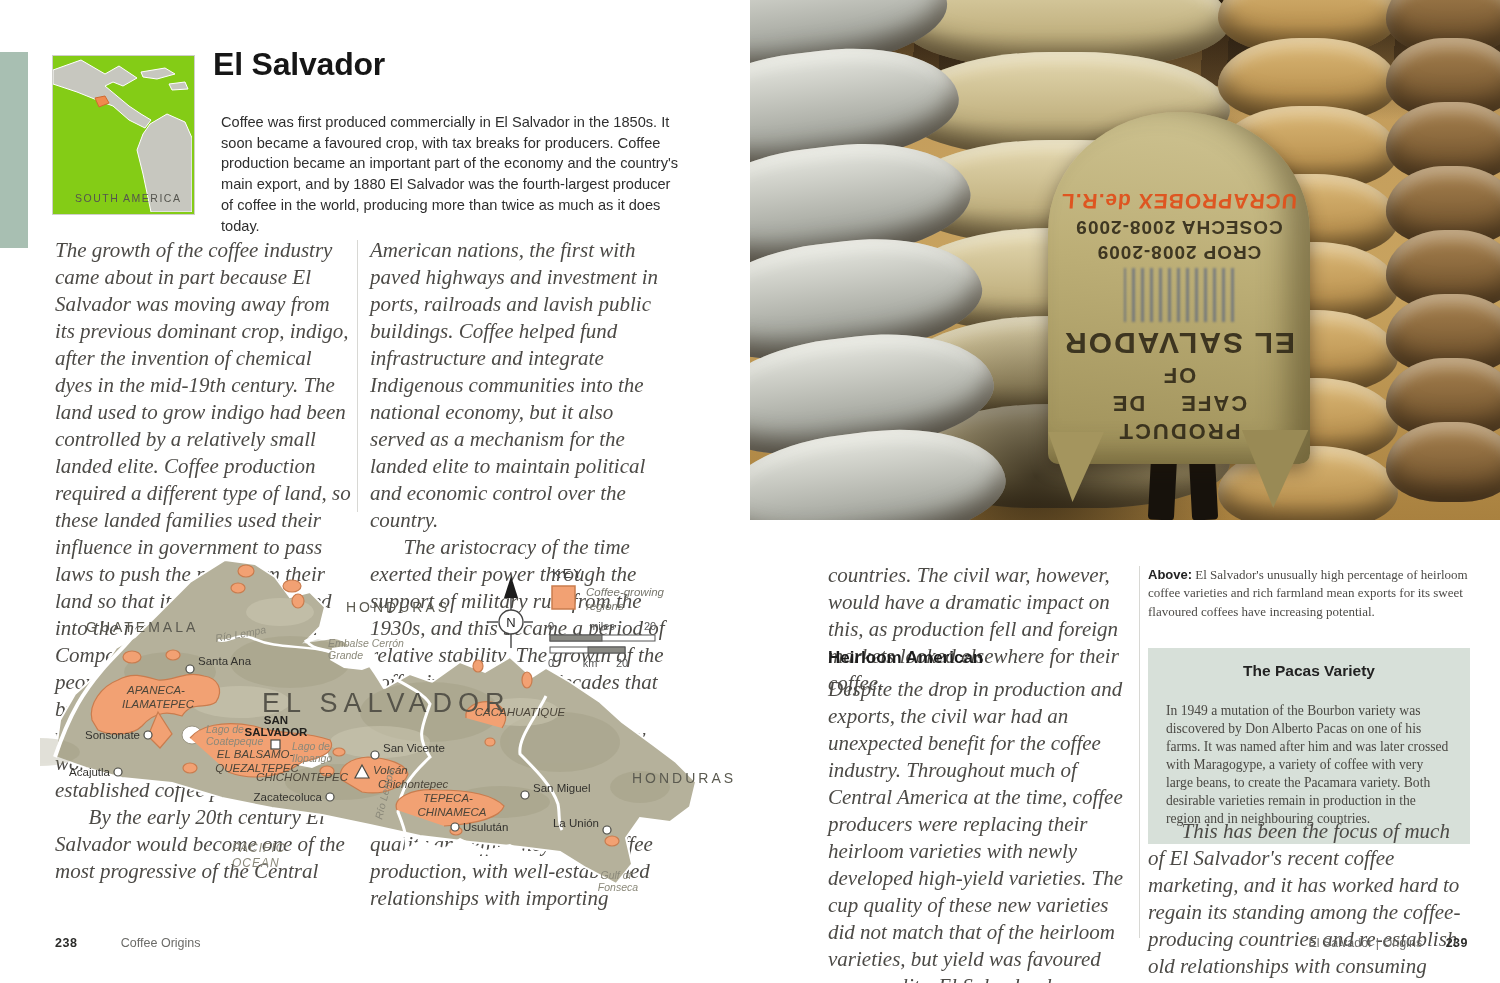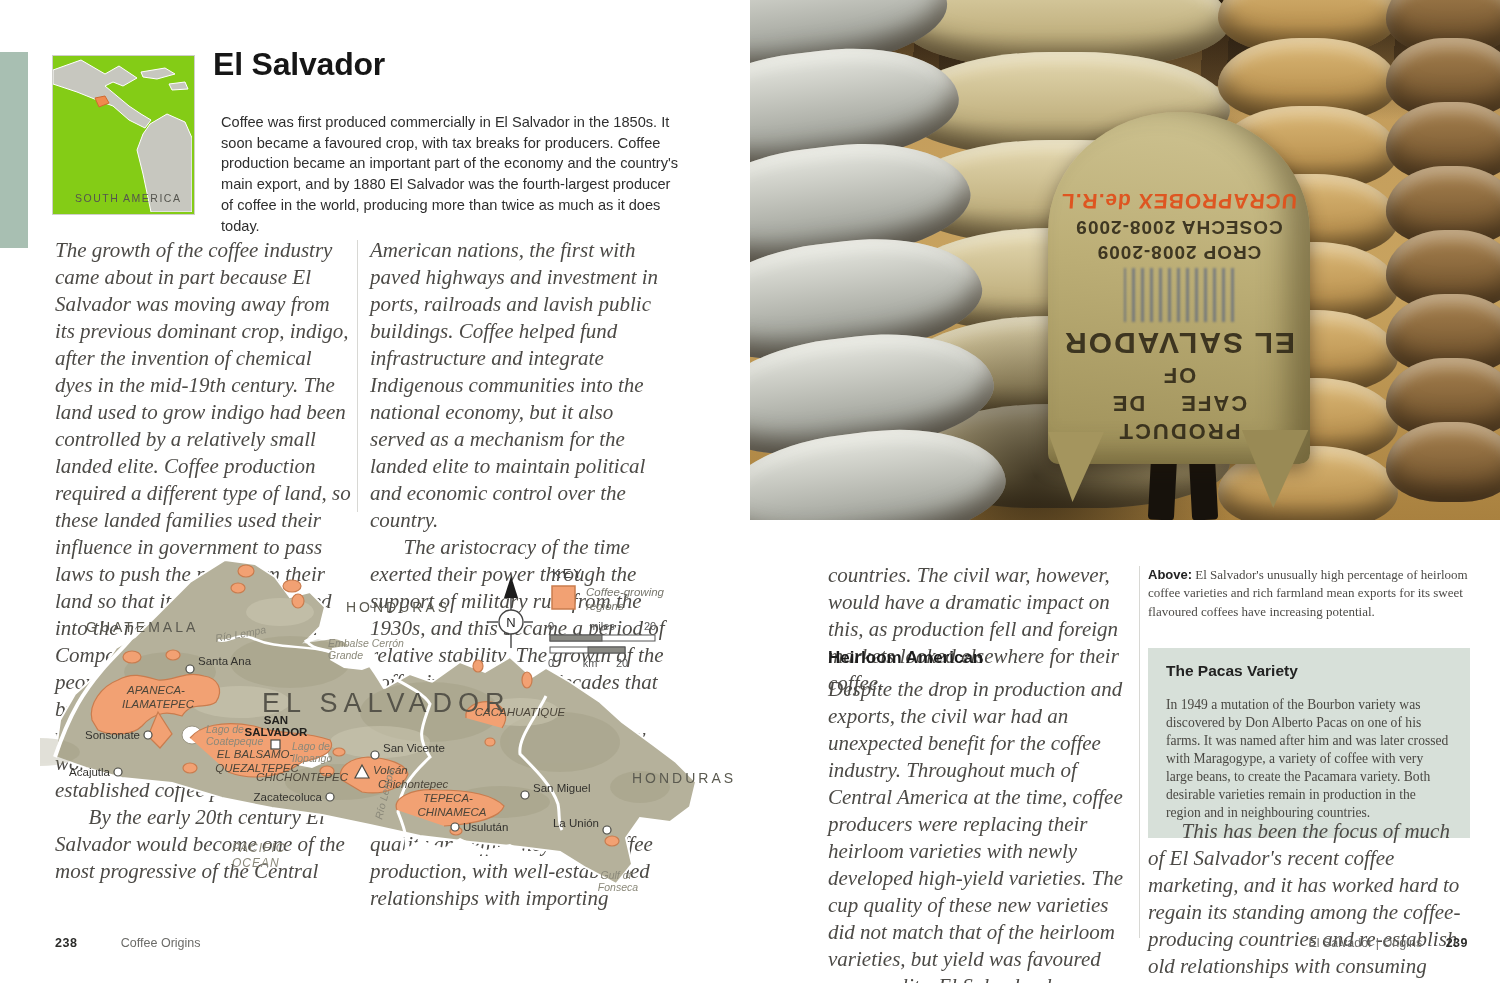--- a/index.html
+++ b/index.html
@@ -92,21 +92,21 @@
 
   
   .rp-col1{left:828px;top:562px;width:302px;}
   .rp-head{position:absolute;left:828px;top:648px;font-size:17px;color:#1d1d1d;}
   .rp-body{position:absolute;left:828px;top:676px;width:302px;}
   .caption{position:absolute;left:1148px;top:566px;width:322px;font-size:13px;line-height:1.42;}
   .caption .cap-label{font-weight:bold;color:#222;}
   .caption .cap-text{font-family:"Liberation Serif",serif;color:#4c4a46;}
   .pacas{position:absolute;left:1148px;top:648px;width:322px;box-sizing:border-box;
          background:#d7e0d9;padding:14px 18px 16px 18px;}
-  .pacas h3{margin:0 0 16px 0;font-size:15.5px;font-weight:bold;color:#222;}
+  .pacas h3{margin:0 0 22px 0;font-size:15.5px;font-weight:bold;color:#222;text-align:center;}
   .pacas p{margin:0;font-family:"Liberation Serif",serif;font-size:13.6px;line-height:1.32;color:#4a4843;}
   .rp-close{left:1148px;top:818px;width:322px;}
 
   
   .footer{position:absolute;top:936px;font-size:12.5px;color:#6b6b68;}
   .footer .pageno{font-weight:bold;color:#2c2c2a;text-align:right;}
   .footer.fl{left:55px;}
   .footer.fl .pageno{margin-right:40px;letter-spacing:.5px;}
   .footer.fr{right:32px;}
   .footer.fr .pageno{margin-left:20px;letter-spacing:.5px;}

